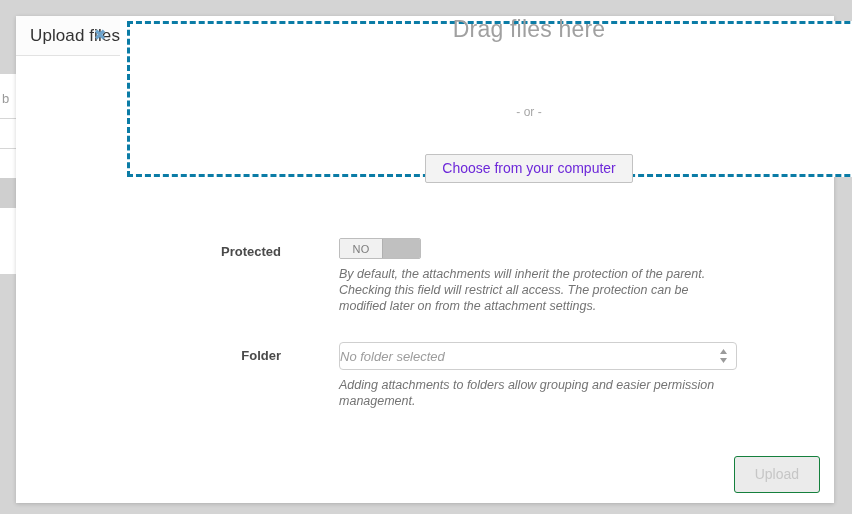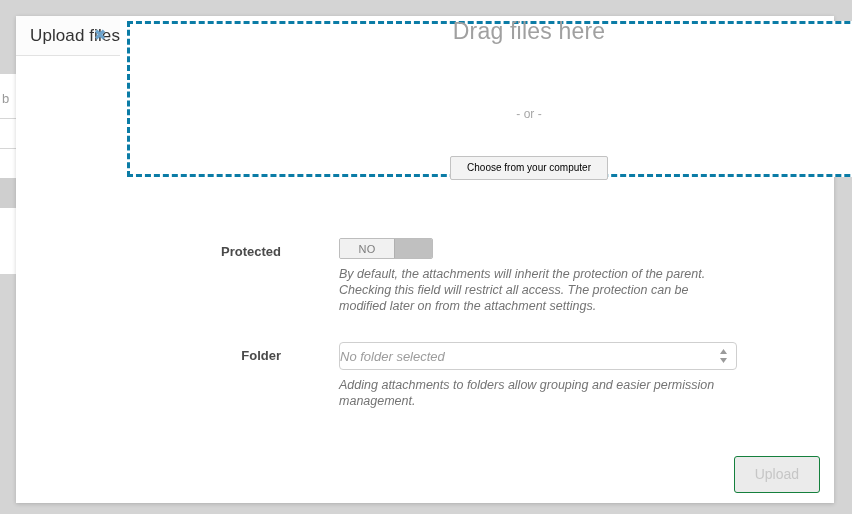--- a/index.html
+++ b/index.html
@@ -121,22 +121,22 @@
     margin-bottom: 15px;
     letter-spacing: 0.2px;
   }
   .dz-or {
     font-size: 12px;
     color: #a8a8a8;
     margin-bottom: 16px;
     margin-top: 28px;
   }
   .dz-btn {
-    font-size: 10px;
-    color: #000000;
+    font-size: 14px;
+    color: #6d28d9;
     background: #f3f3f3;
     border: 1px solid #c2c2c2;
     border-radius: 2px;
     padding: 5px 16px 6px 16px;
     cursor: pointer;
     font-family: "Liberation Sans", sans-serif;
   }
 
   
   .form {
@@ -157,21 +157,21 @@
     padding-top: 6px;
     font-size: 13px;
     font-weight: bold;
     color: #4a4a4a;
   }
   .form-control { flex: 1; }
 
   
   .toggle {
     display: inline-flex;
-    width: 94px; height: 21px;
+    width: 82px; height: 21px;
     border: 1px solid #bdbdbd;
     border-radius: 2px;
     overflow: hidden;
     cursor: pointer;
     background: #eeeeee;
   }
   .toggle-label {
     flex: 1;
     display: flex;
     align-items: center;

